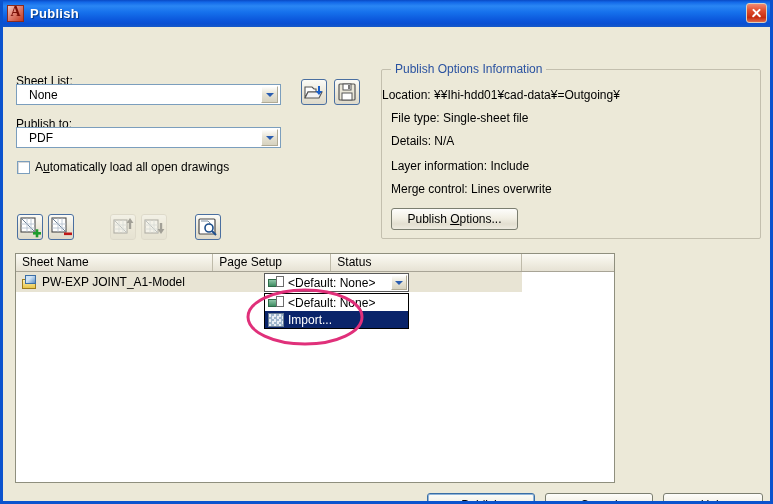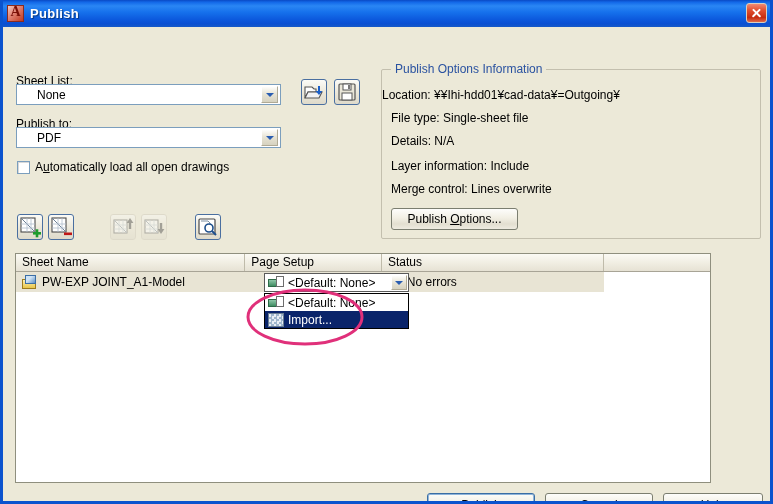--- a/index.html
+++ b/index.html
@@ -95,21 +95,21 @@
     position: absolute;
     height: 21px;
     background: #fff;
     border: 1px solid #7b9ebd;
     box-sizing: border-box;
     display: flex;
     align-items: center;
     cursor: pointer;
   }
   .combo .val {
-    padding-left: 20px;
+    padding-left: 12px;
     font-size: 12px;
     flex: 1;
     white-space: nowrap;
     overflow: hidden;
   }
   .combo .arrow {
     width: 17px; height: 17px;
     margin-right: 2px;
     background: linear-gradient(to bottom, #fdfdfb, #e6e2d2 50%, #d6d2c0);
     border: 1px solid #fff;
@@ -476,21 +476,21 @@
       <div class="ginfo" style="left:0;top:18px;">Location: ¥¥Ihi-hdd01¥cad-data¥=Outgoing¥</div>
       <div class="ginfo" style="left:9px;top:41px;">File type: Single-sheet file</div>
       <div class="ginfo" style="left:9px;top:64px;">Details: N/A</div>
       <div class="ginfo" style="left:9px;top:89px;">Layer information: Include</div>
       <div class="ginfo" style="left:9px;top:112px;">Merge control: Lines overwrite</div>
       <div class="btn" style="left:9px;top:138px;width:127px;height:22px;">
         <span>Publish <span class="u">O</span>ptions...</span>
       </div>
     </div>
 
-    <div class="list" style="left:12px;top:226px;width:696px;height:230px;">
+    <div class="list" style="left:12px;top:226px;width:600px;height:230px;">
 
       <div class="hdr">
         <div style="width:247px">Sheet Name</div>
         <div style="width:147px">Page Setup</div>
         <div style="width:239px">Status</div>
         <div style="width:114px;border-right:none"></div>
       </div>
 
       <div class="row">
         <div class="cell sel" style="width:247px;">

